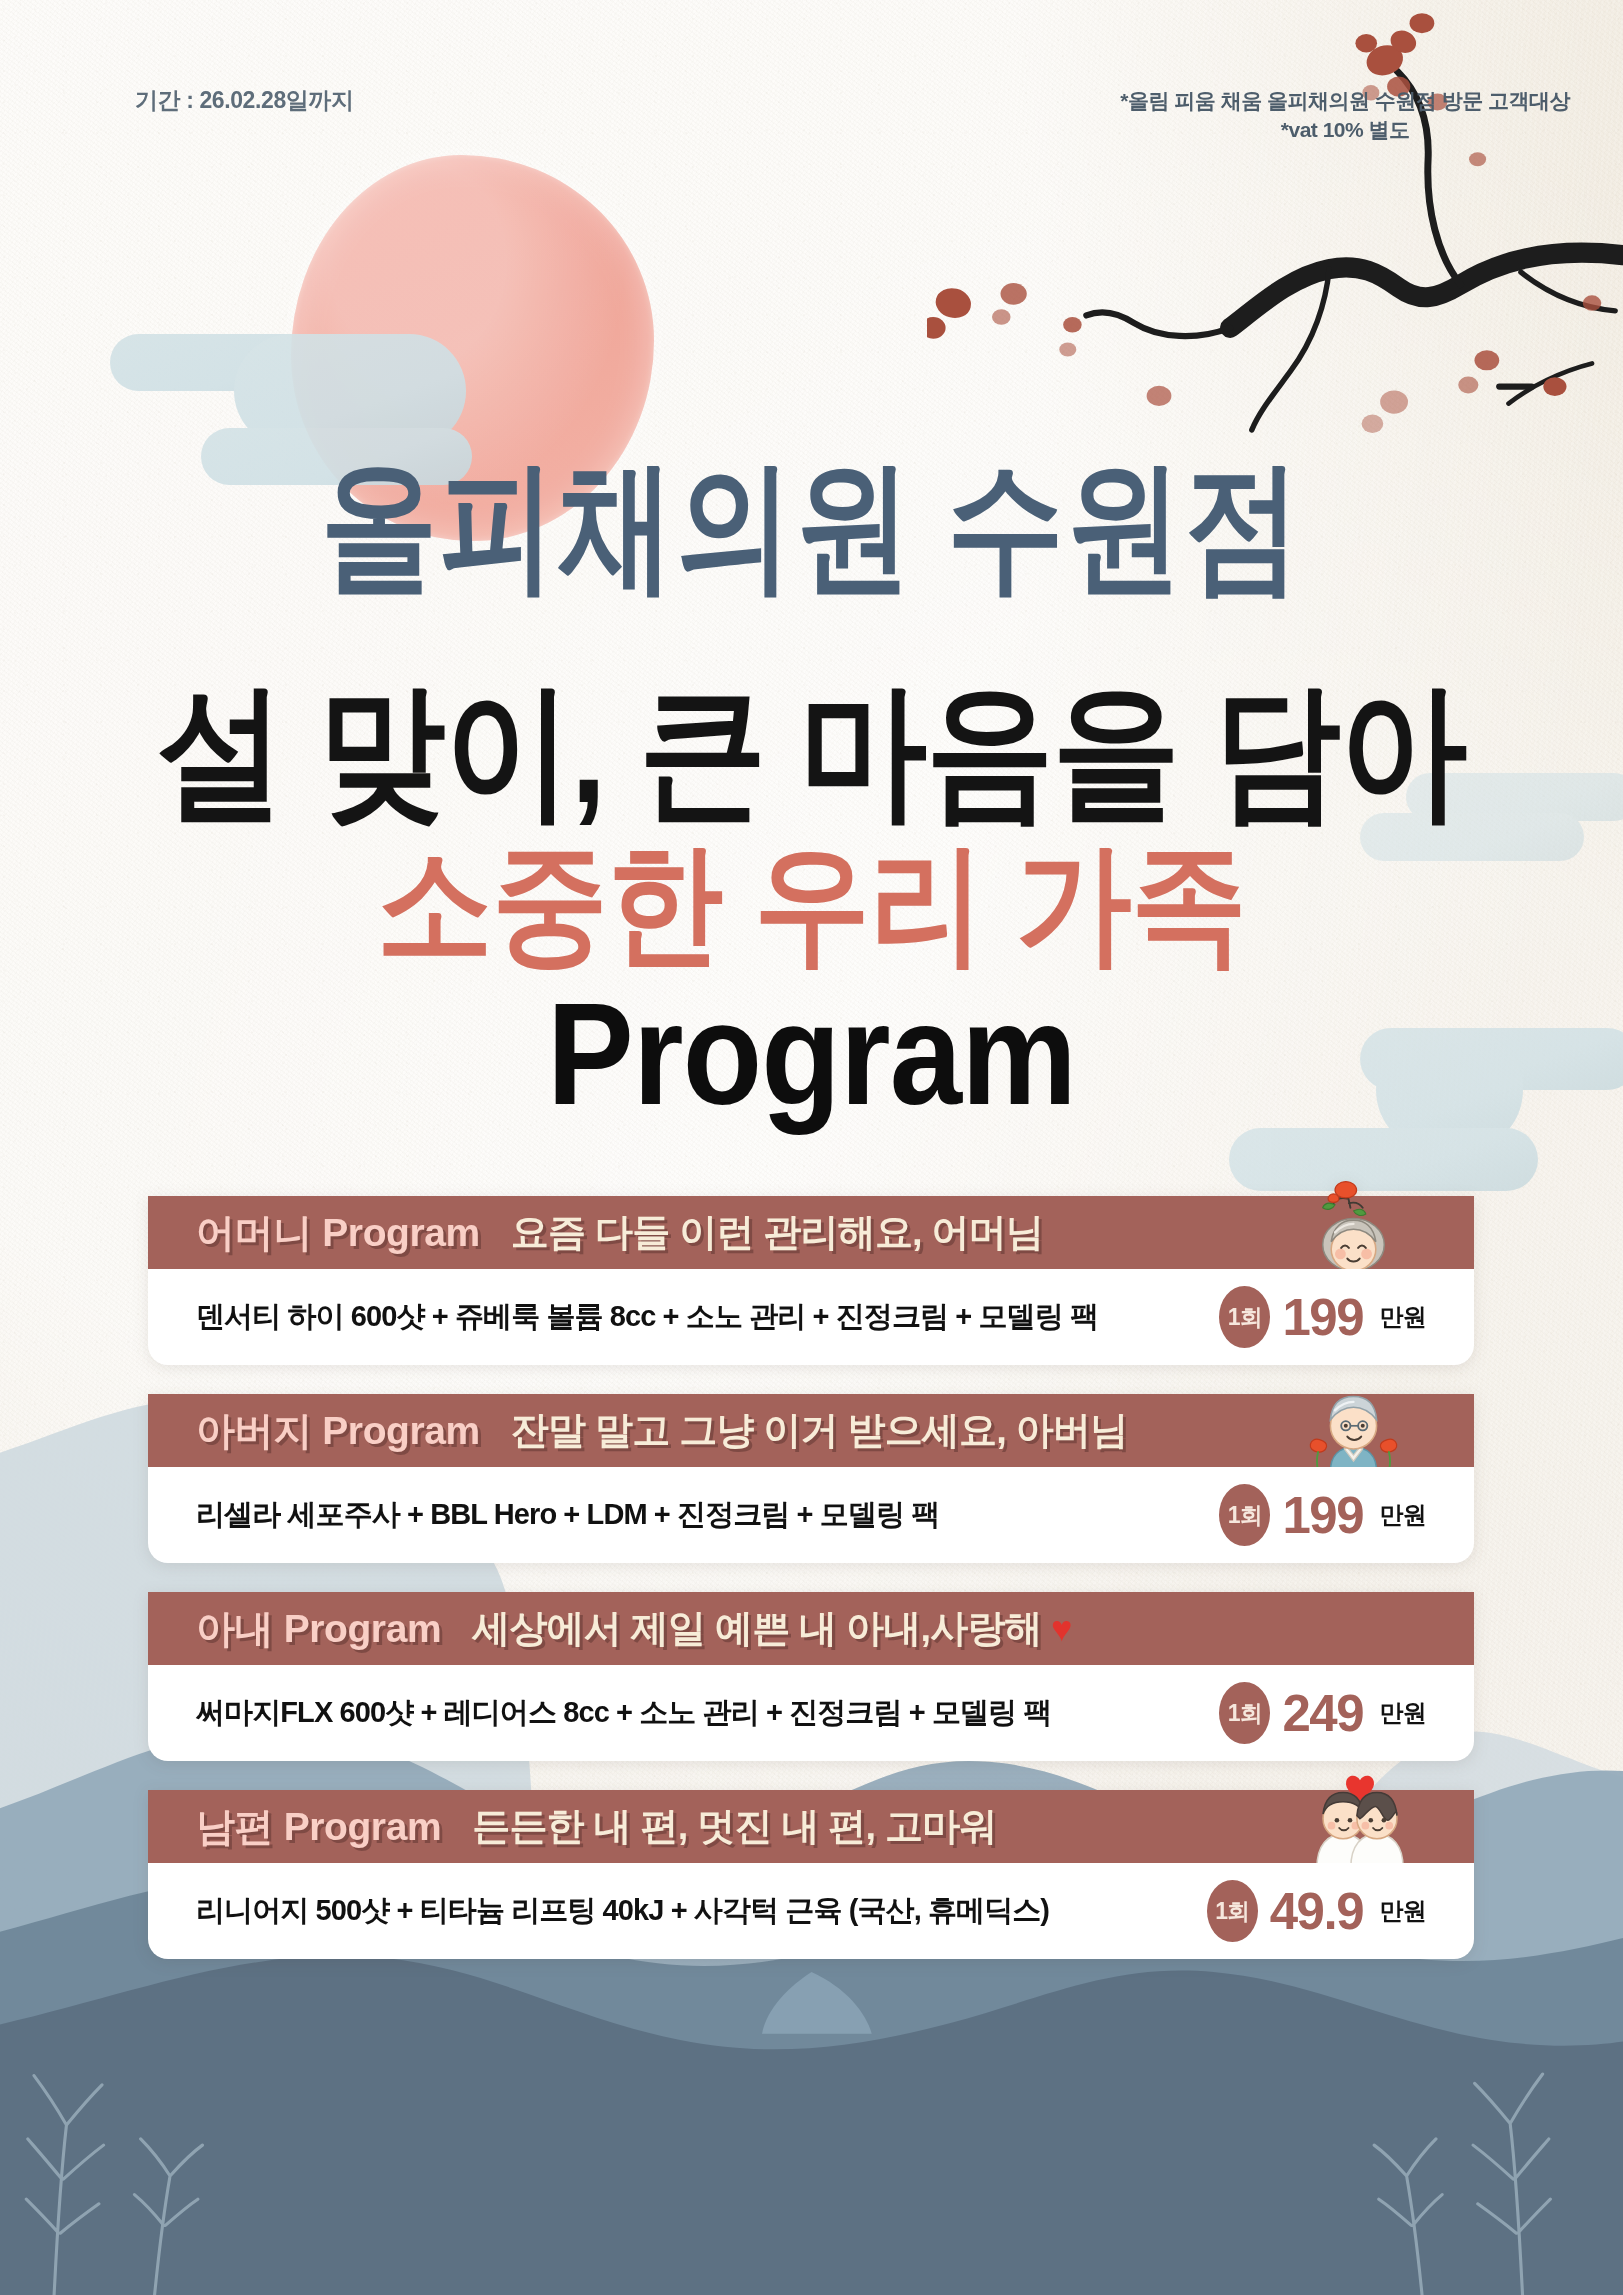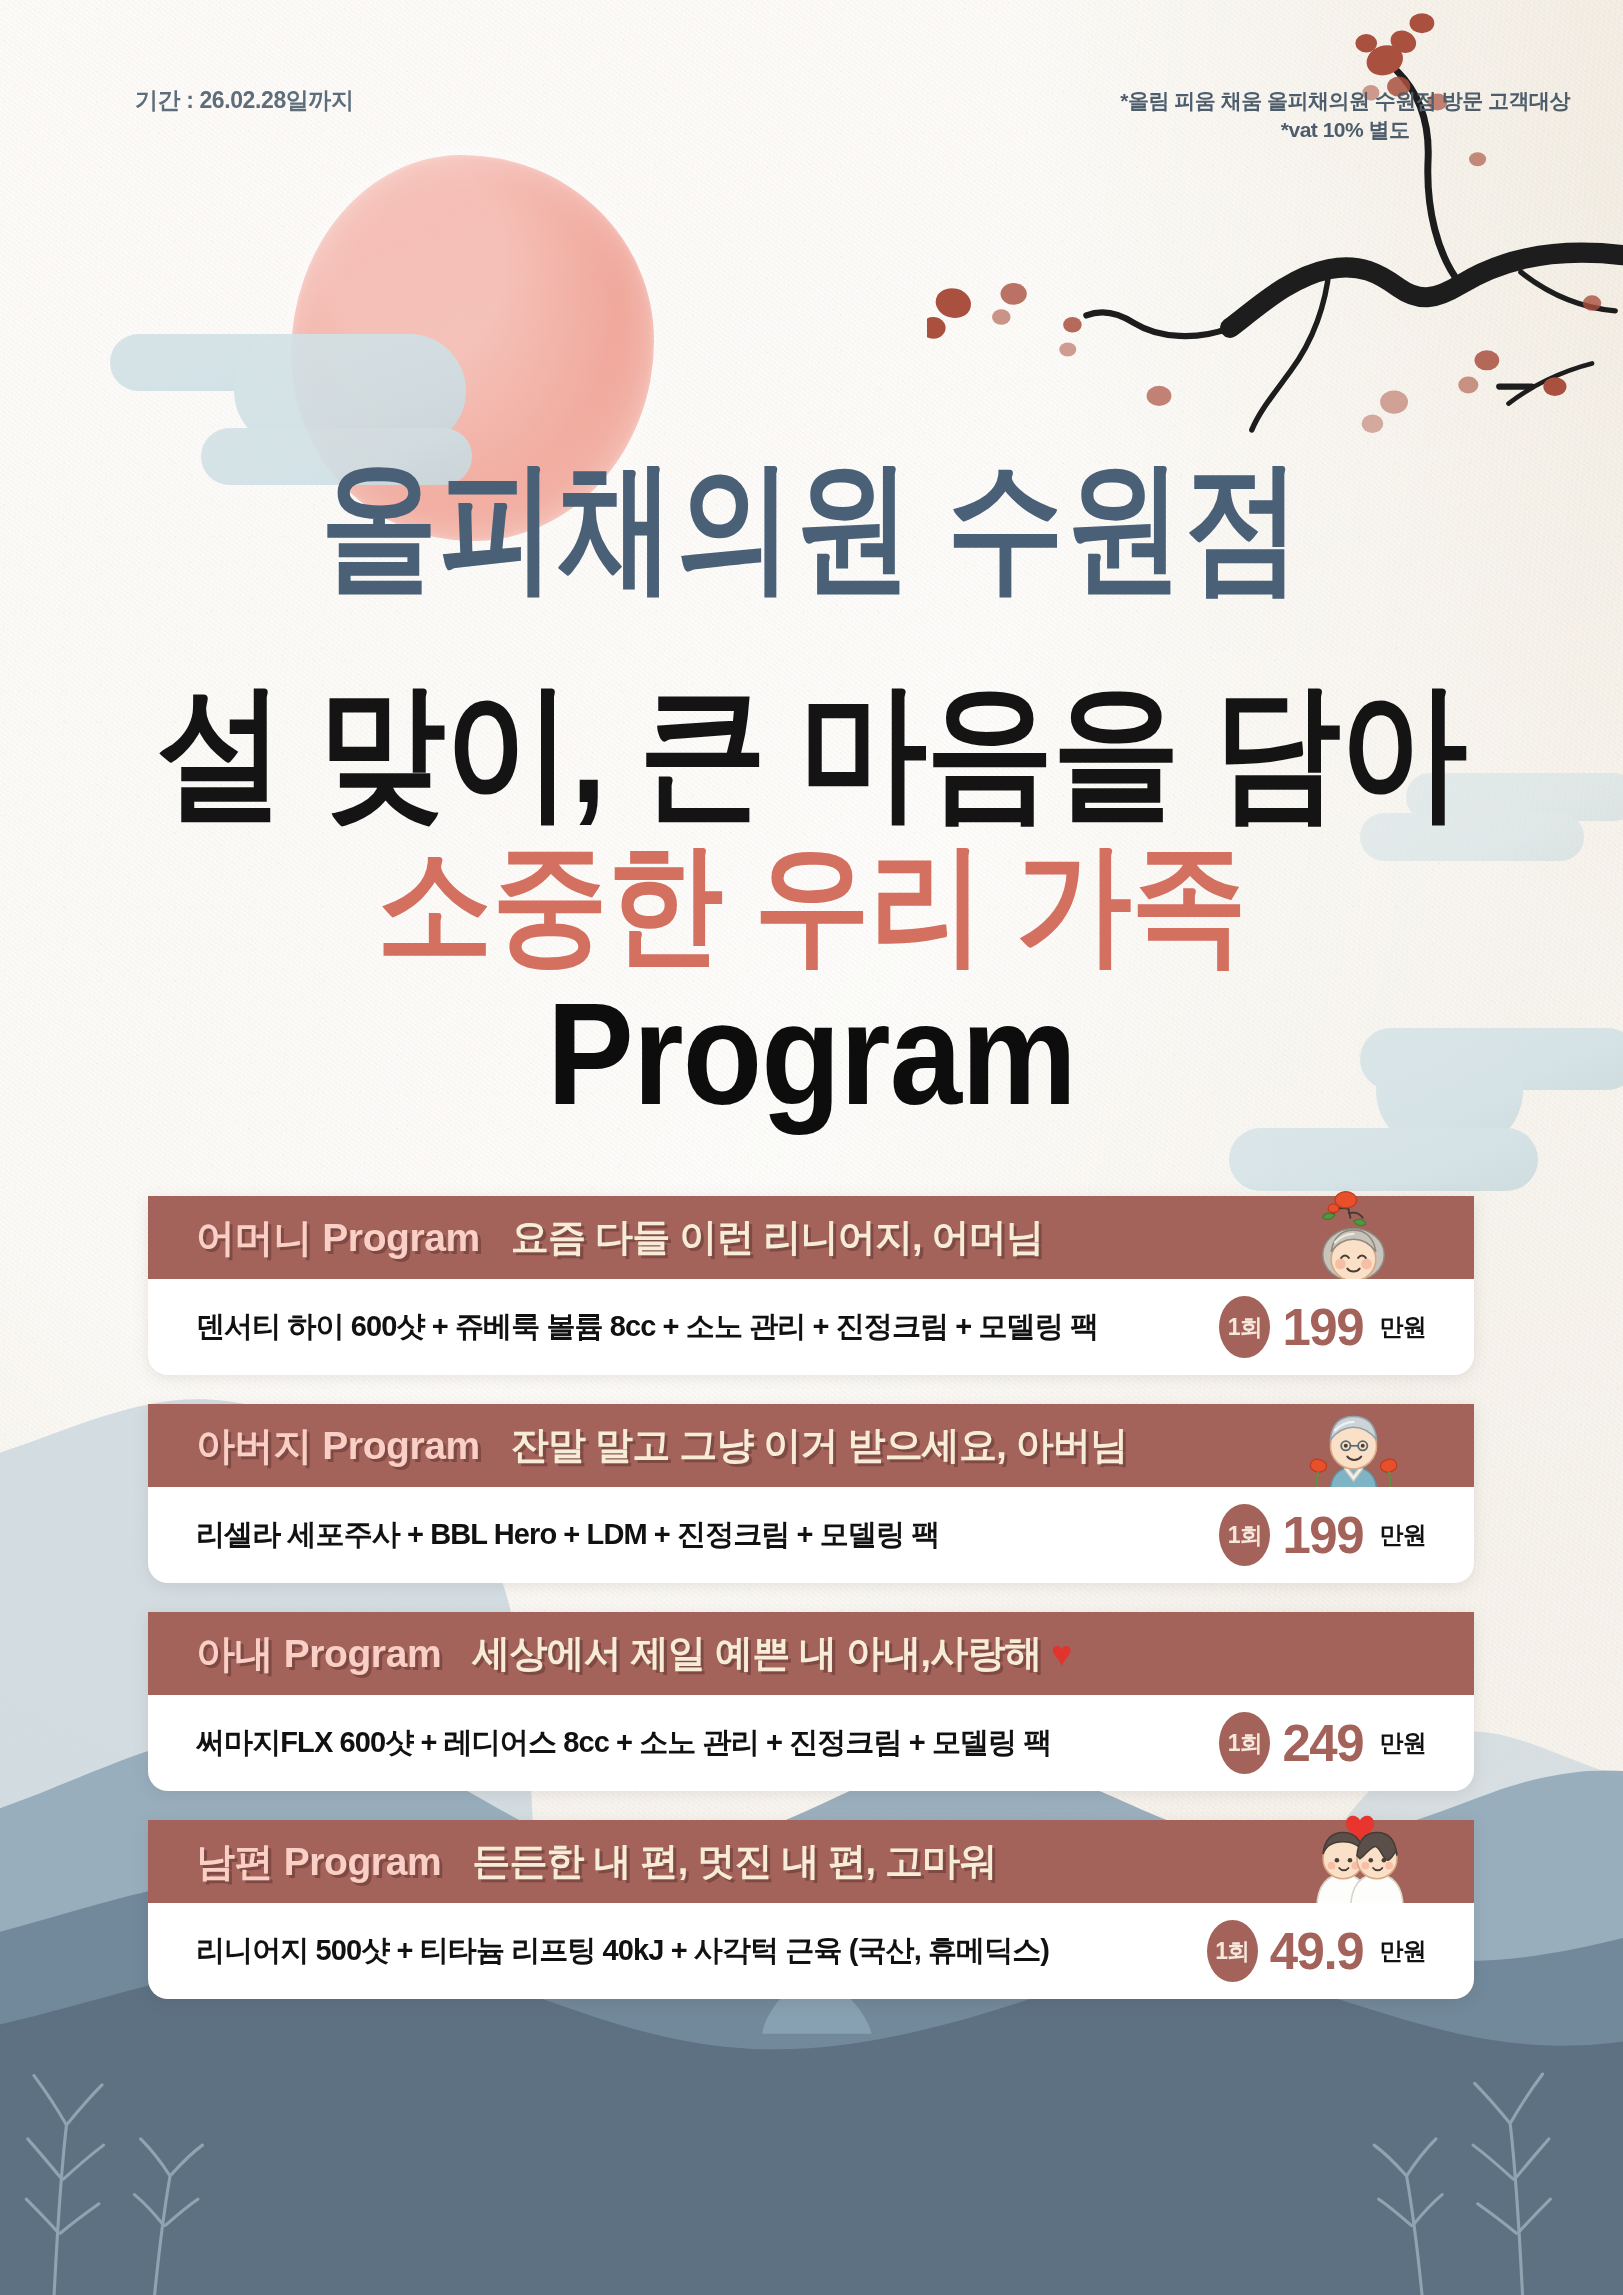--- a/index.html
+++ b/index.html
@@ -111,21 +111,21 @@
     font-size:130px;font-weight:900;color:#0d0d0d;
     letter-spacing:-0.8px;line-height:1;
     transform:scaleY(1.12);transform-origin:center top;
   }
 
   
   .cards{position:absolute;left:148px;top:1196px;width:1326px;}
   .card{margin-bottom:29px;filter:drop-shadow(0 3.9px 7.7px rgba(60,40,30,.10));}
   .card-head{
     position:relative;
-    height:83px;
+    height:73px;
     background:#a3625a;
     display:flex;align-items:center;
     padding-left:48px;
     box-sizing:border-box;
     overflow:visible;
   }
   .ph-title{
     font-size:39px;font-weight:900;color:#f9cfc6;
     letter-spacing:-0.4px;
     text-shadow:3.1px 3.1px 0 rgba(60,30,25,.34);
@@ -267,21 +267,21 @@
     <div class="hl1">설 맞이, 큰 마음을 담아</div>
     <div class="hl2">소중한 우리 가족</div>
     <div class="hl3">Program</div>
   </div>
 
   <div class="cards">
 
     <div class="card">
       <div class="card-head">
         <span class="ph-title">어머니 Program</span>
-        <span class="ph-sub">요즘 다들 이런 리니어지, 어머님</span>
+        <span class="ph-sub">요즘 다들 이런 관리해요, 어머님</span>
         <span class="ph-heart"></span>
         <svg class="mascot" viewBox="0 0 120 126">
           <g stroke="#3f3a33" stroke-width="2.4" fill="none" stroke-linecap="round">
             <path d="M56 40 C54 30 52 22 50 14"></path>
             <path d="M52 28 C44 26 38 28 34 34"></path>
             <path d="M54 34 C62 32 68 34 72 40"></path>
           </g>
           <g fill="#e8502b" stroke="#c03a1c" stroke-width="1.6">
             <path d="M50 6 C42 6 36 11 36 17 C36 23 42 27 50 27 C58 27 64 23 64 17 C64 11 58 6 50 6 Z"></path>
             <path d="M34 22 C30 22 27 25 27 28 C27 31 30 33 34 33 C38 33 41 31 41 28 C41 25 38 22 34 22 Z"></path>

